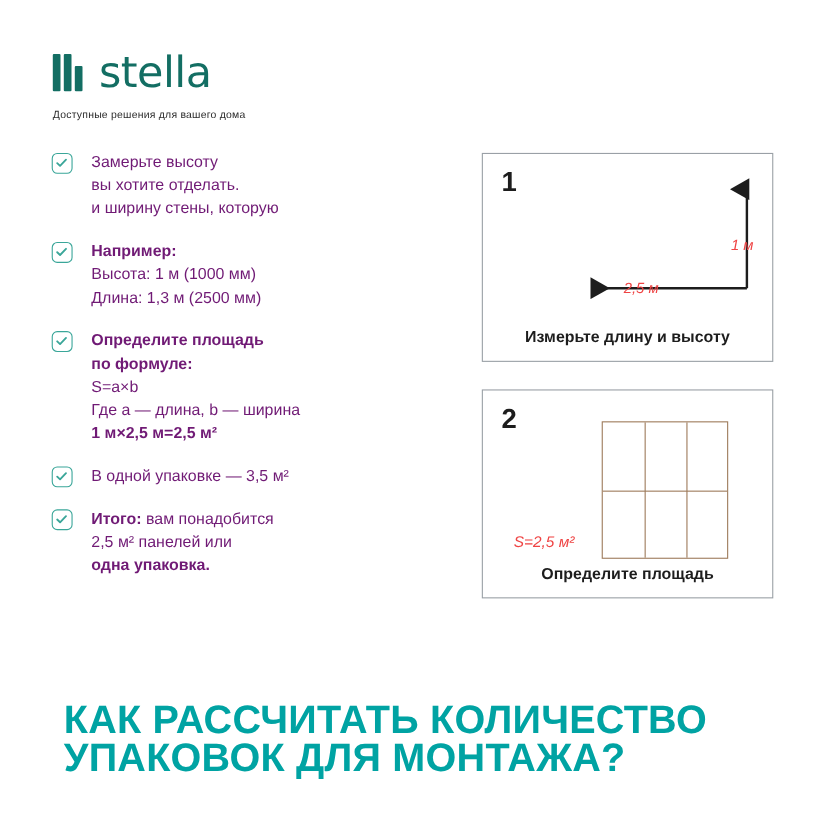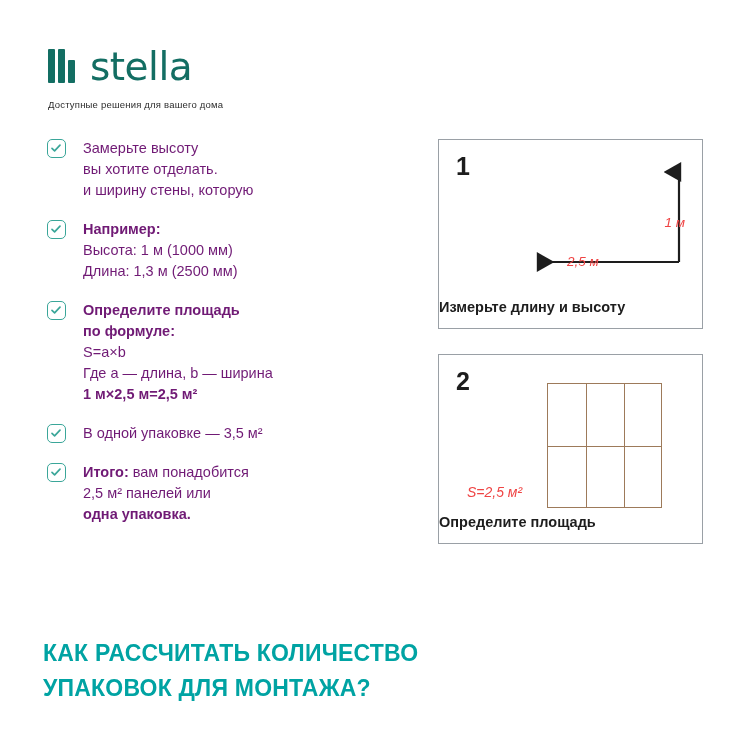--- a/index.html
+++ b/index.html
@@ -122,20 +122,21 @@
     top: 12px;
     font-size: 25px;
     font-weight: bold;
     color: #1d1d1d;
   }
   .panel-caption {
     position: absolute;
     bottom: 13px;
     left: 0;
     width: 100%;
+    text-align: center;
     font-size: 14.5px;
     font-weight: bold;
     color: #1d1d1d;
   }
   .label-h {
     position: absolute;
     font-size: 13.5px;
     color: #ef4444;
     font-style: italic;
   }
@@ -163,24 +164,24 @@
     position: absolute;
     left: 0;
     right: 0;
     height: 0;
     border-top: 1.2px solid #9d7a5a;
   }
 
   
   .headline {
     position: absolute;
-    left: 43px;
+    left: 58px;
     top: 636px;
     width: 640px;
-    font-size: 23px;
+    font-size: 36px;
     line-height: 35px;
     font-weight: bold;
     color: #00a3a3;
     letter-spacing: 0.2px;
   }
 </style>
 </head>
 <body>
 
 <div class="page">

